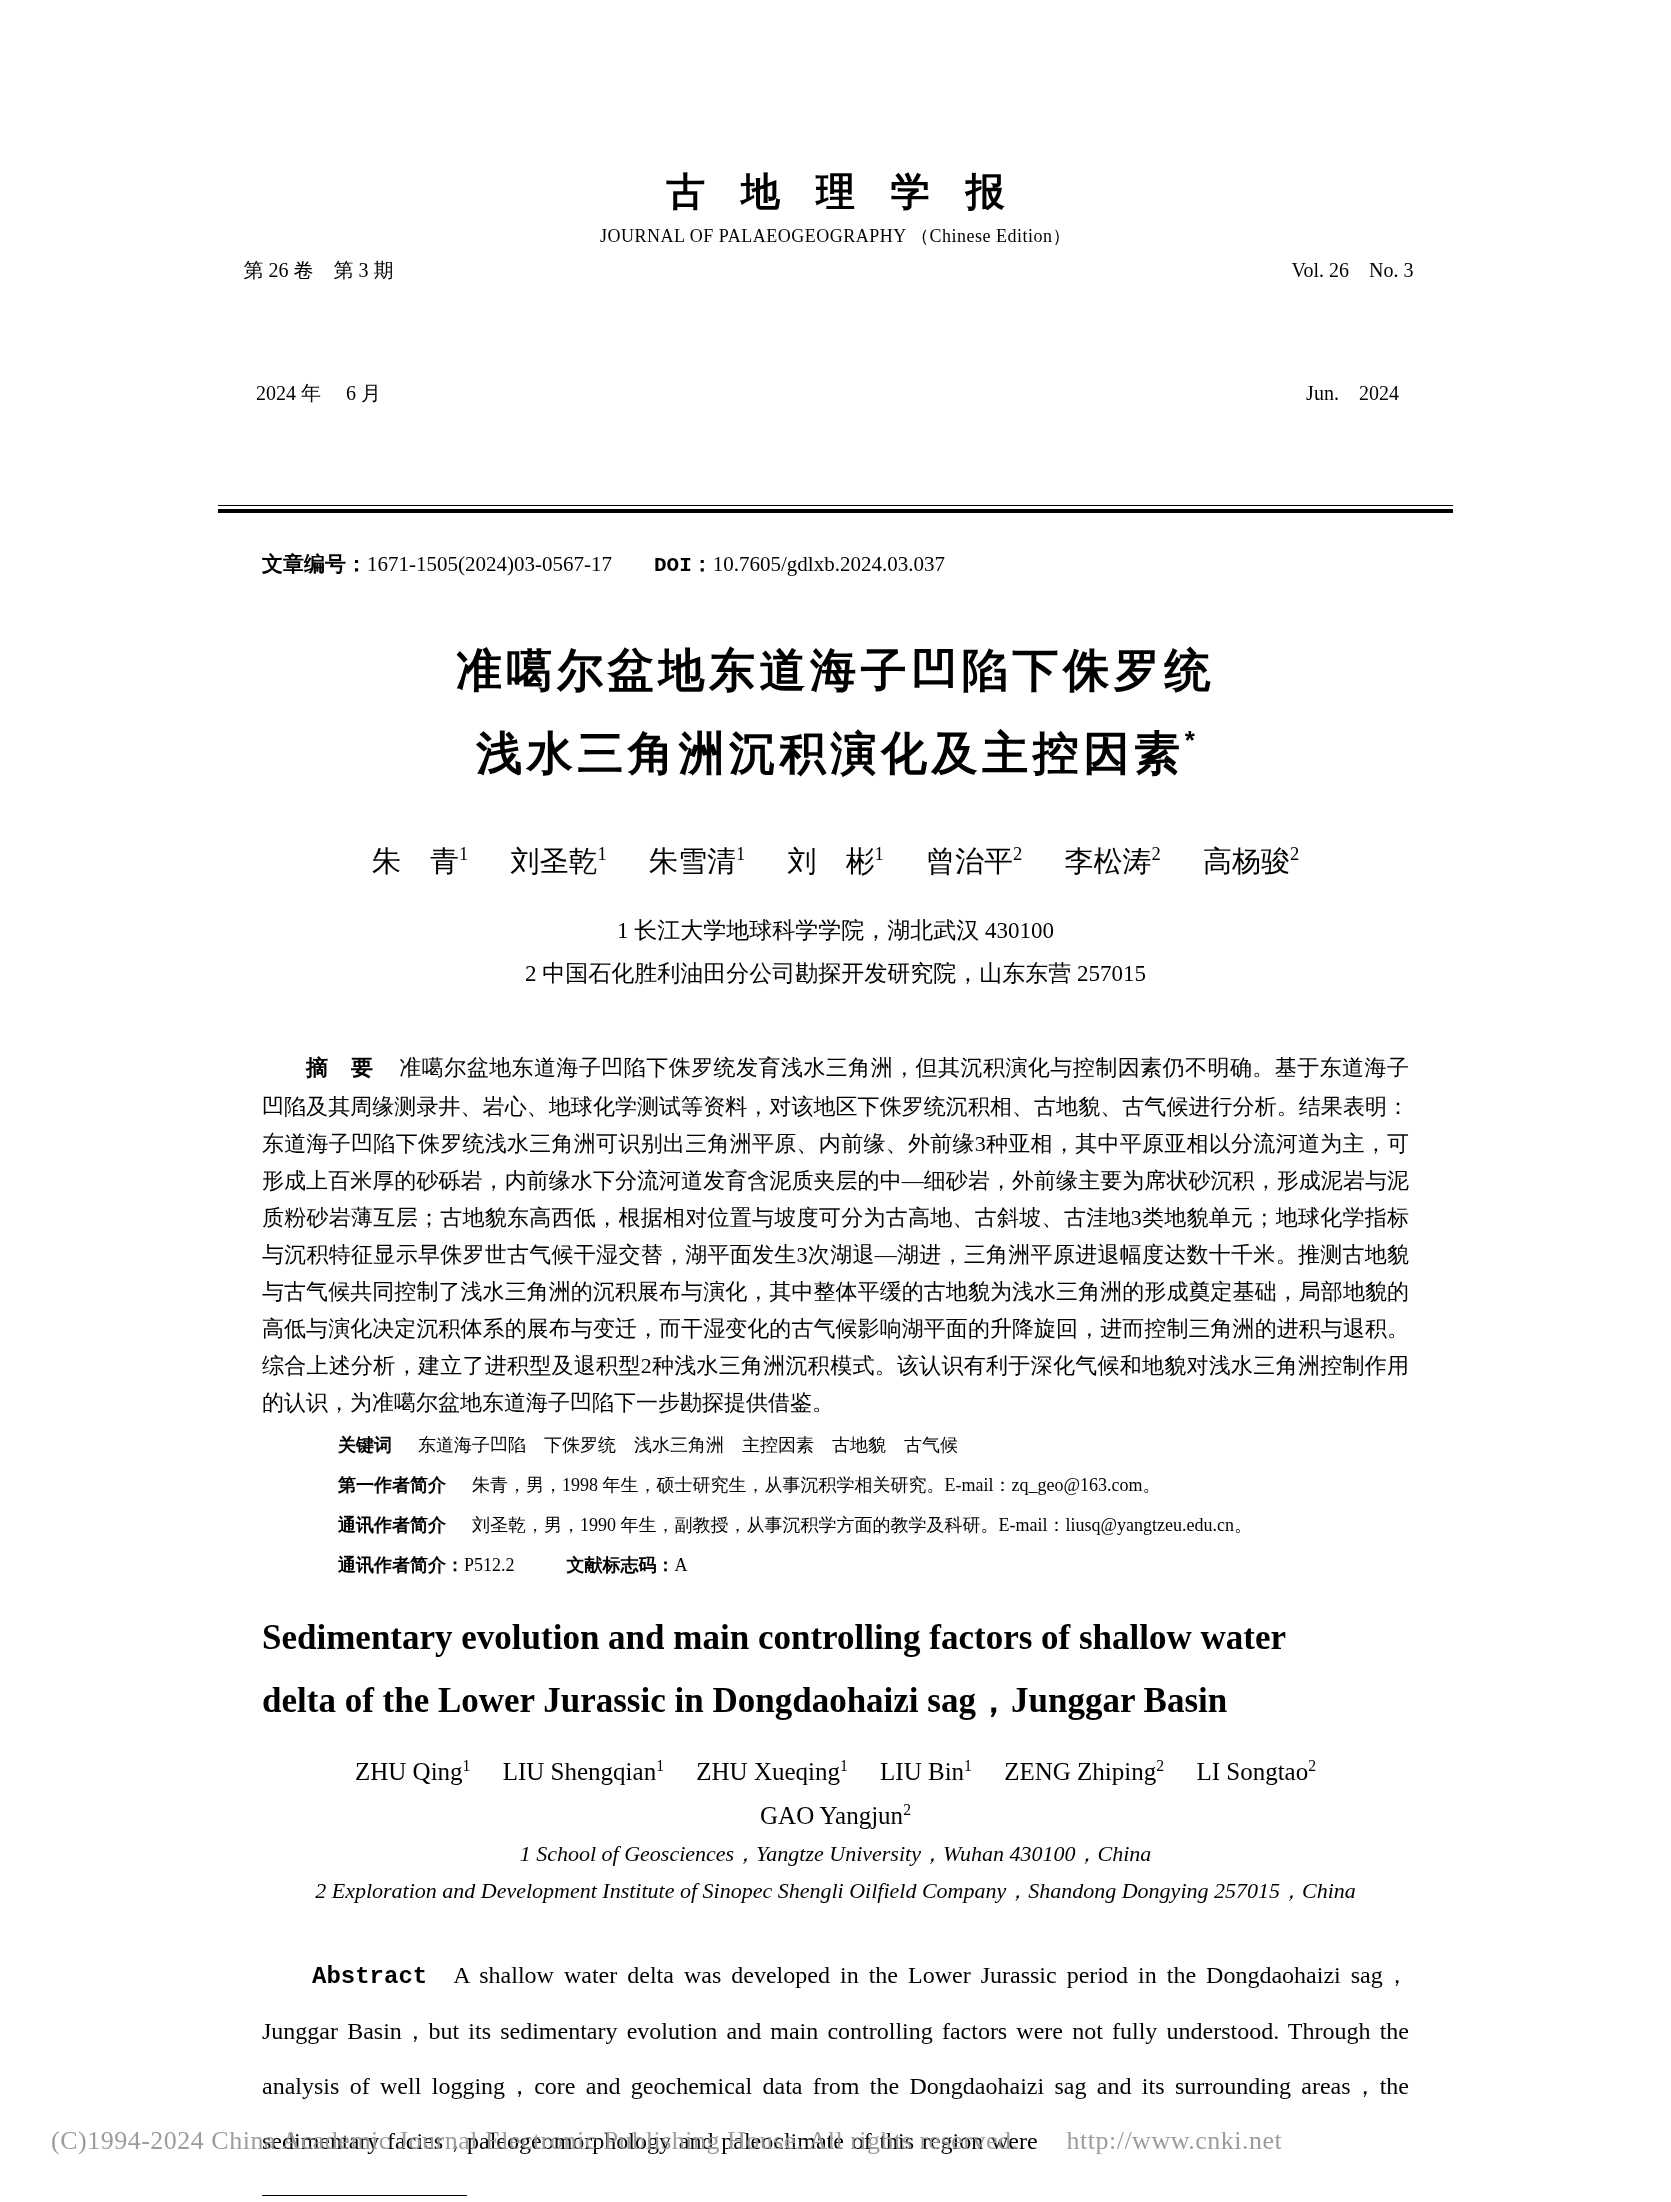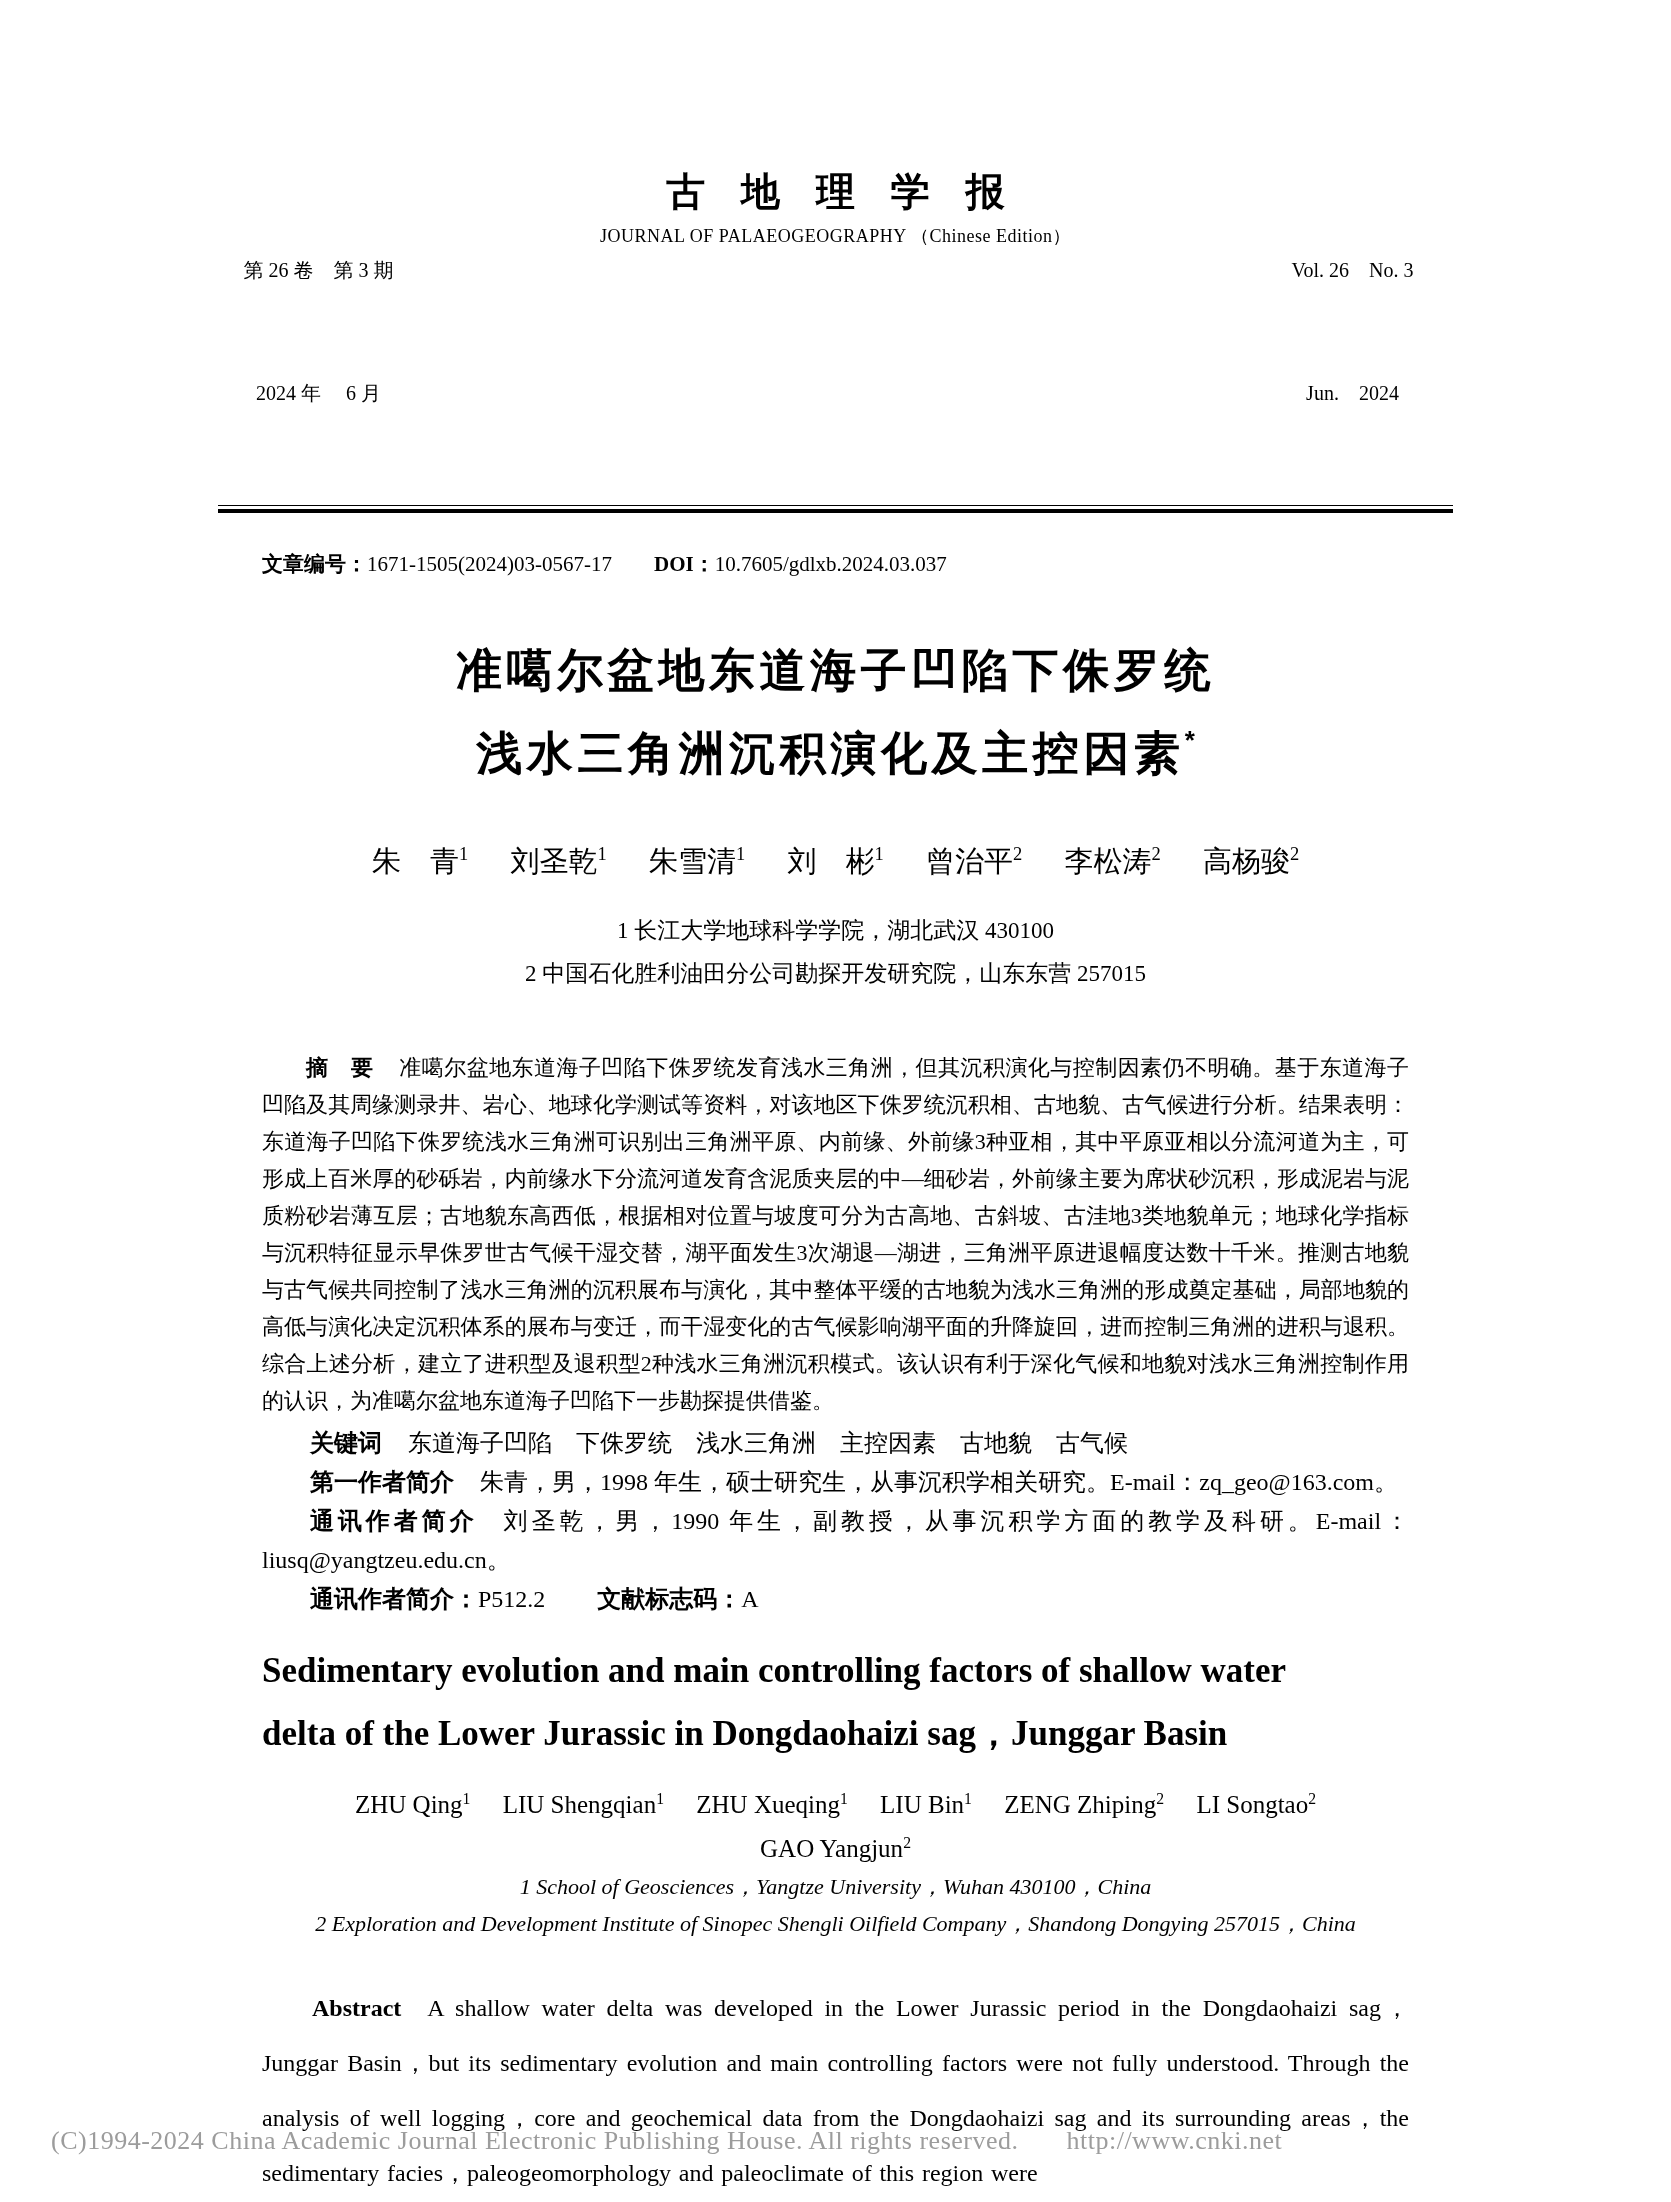--- a/index.html
+++ b/index.html
@@ -18,41 +18,41 @@
     font-size:39px; font-weight:bold; line-height:48px;
     letter-spacing:0.92em; text-indent:0.92em;
     font-family:"Liberation Serif","DejaVu Serif",serif;
   }
   .journal-en { font-size:18px; margin-top:8px; letter-spacing:0.5px; }
   .rule-thin  { border-top:1.8px solid #000; margin-top:9.2px; }
   .rule-thick { border-top:4.6px solid #000; margin-top:2.8px; }
 
   
   .textcol { margin:0 44px; }
-  .b-sans { font-family:Liberation Serif, serif; font-weight:bold; }
+  .b-sans { font-family:Liberation Mono, monospace; font-weight:bold; }
   .meta-line { margin-top:37px; font-size:21px; }
   .gap40 { display:inline-block; width:42px; }
   .gap56 { display:inline-block; width:52px; }
   .lblgap { margin-right:26px; }
 
   
   .title-cn {
     margin-top:57px; text-align:center; font-size:46px; font-weight:bold;
     line-height:70px; letter-spacing:4.6px;
     font-family:"Liberation Sans","DejaVu Sans",sans-serif;
   }
   .title-cn .star { font-size:26px; vertical-align:20px; letter-spacing:0; }
   .authors-cn { margin-top:44px; text-align:center; font-size:29px; line-height:44px; }
   .authors-cn .au { margin:0 17.5px; white-space:pre; }
   .authors-cn sup { font-size:18.5px; }
   .affils-cn { margin-top:26px; text-align:center; font-size:23px; line-height:43px; }
 
   
   .abstract-cn { margin-top:54px; font-size:22px; line-height:37px; text-align:justify; text-indent:2em; }
-  .kv-line { font-size:24px; line-height:39px; text-indent:2em; text-align:justify; }
+  .kv-line { font-size:18px; line-height:39px; text-indent:2em; text-align:justify;margin-left:40px; }
   .keywords { margin-top:5.5px; }
 
   
   .title-en { margin-top:20px; text-align:left; font-size:35px; font-weight:bold; line-height:63px; }
   .authors-en { margin-top:14.8px; text-align:center; font-size:25px; line-height:37px; }
   .authors-en .au { margin:0 13px; white-space:pre; }
   .authors-en sup { font-size:15.7px; }
   .affils-en { margin-top:1px; text-align:center; font-size:22px; line-height:37px; font-style:italic; }
   .abstract-en { margin-top:39px; font-size:24px; line-height:55px; text-align:justify; text-indent:50px; word-spacing:1.8px; }
 

